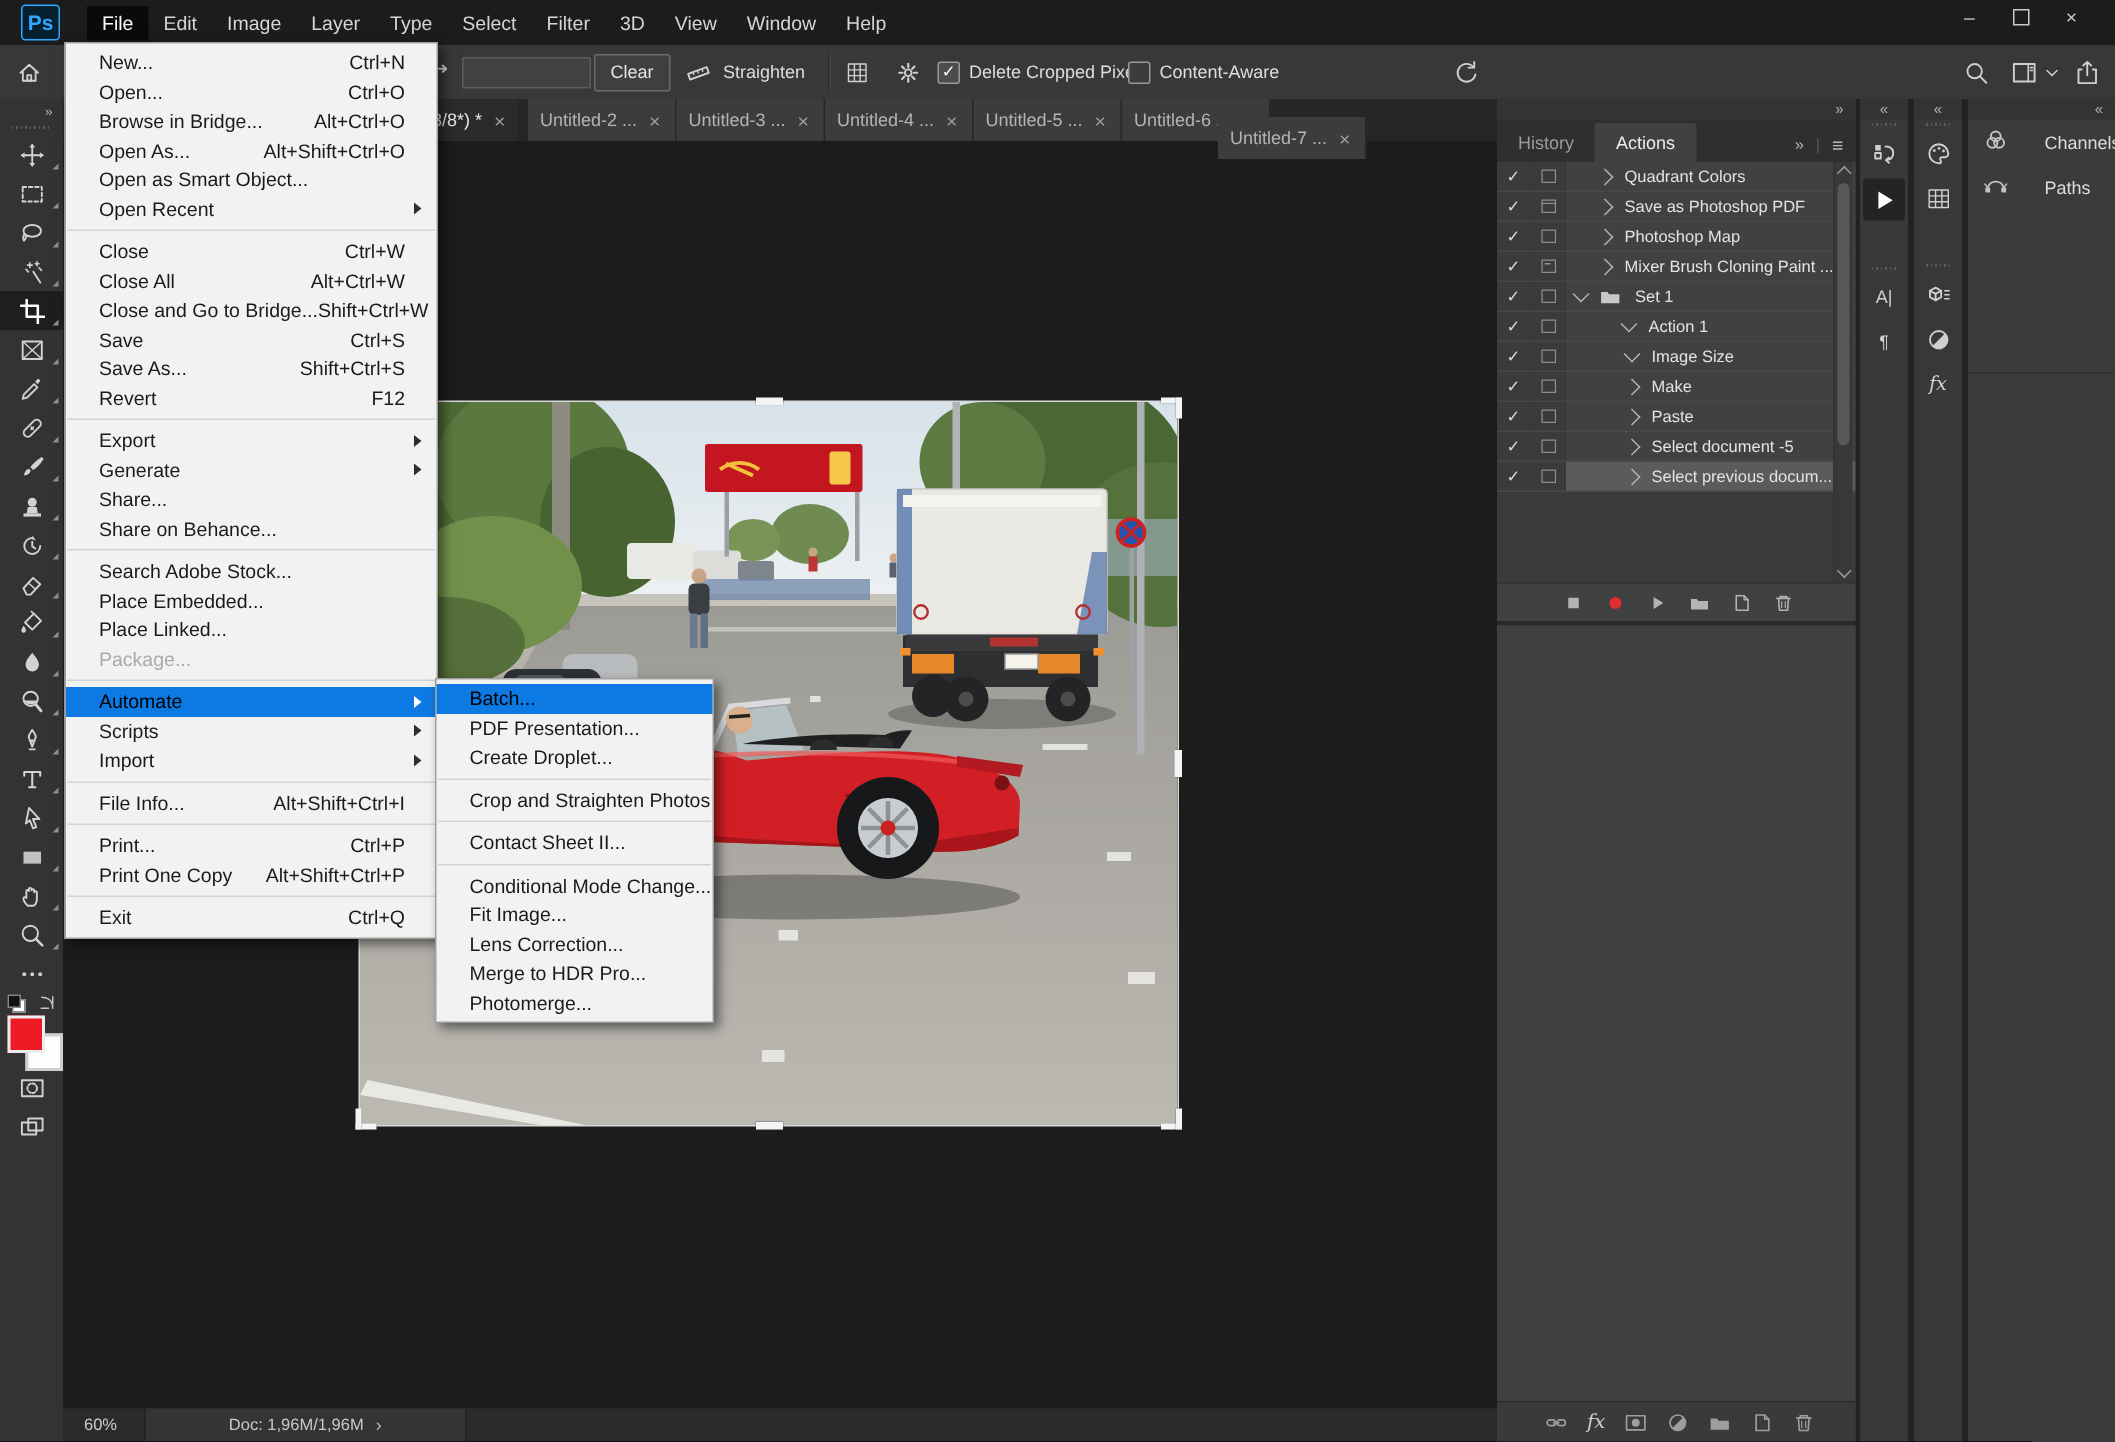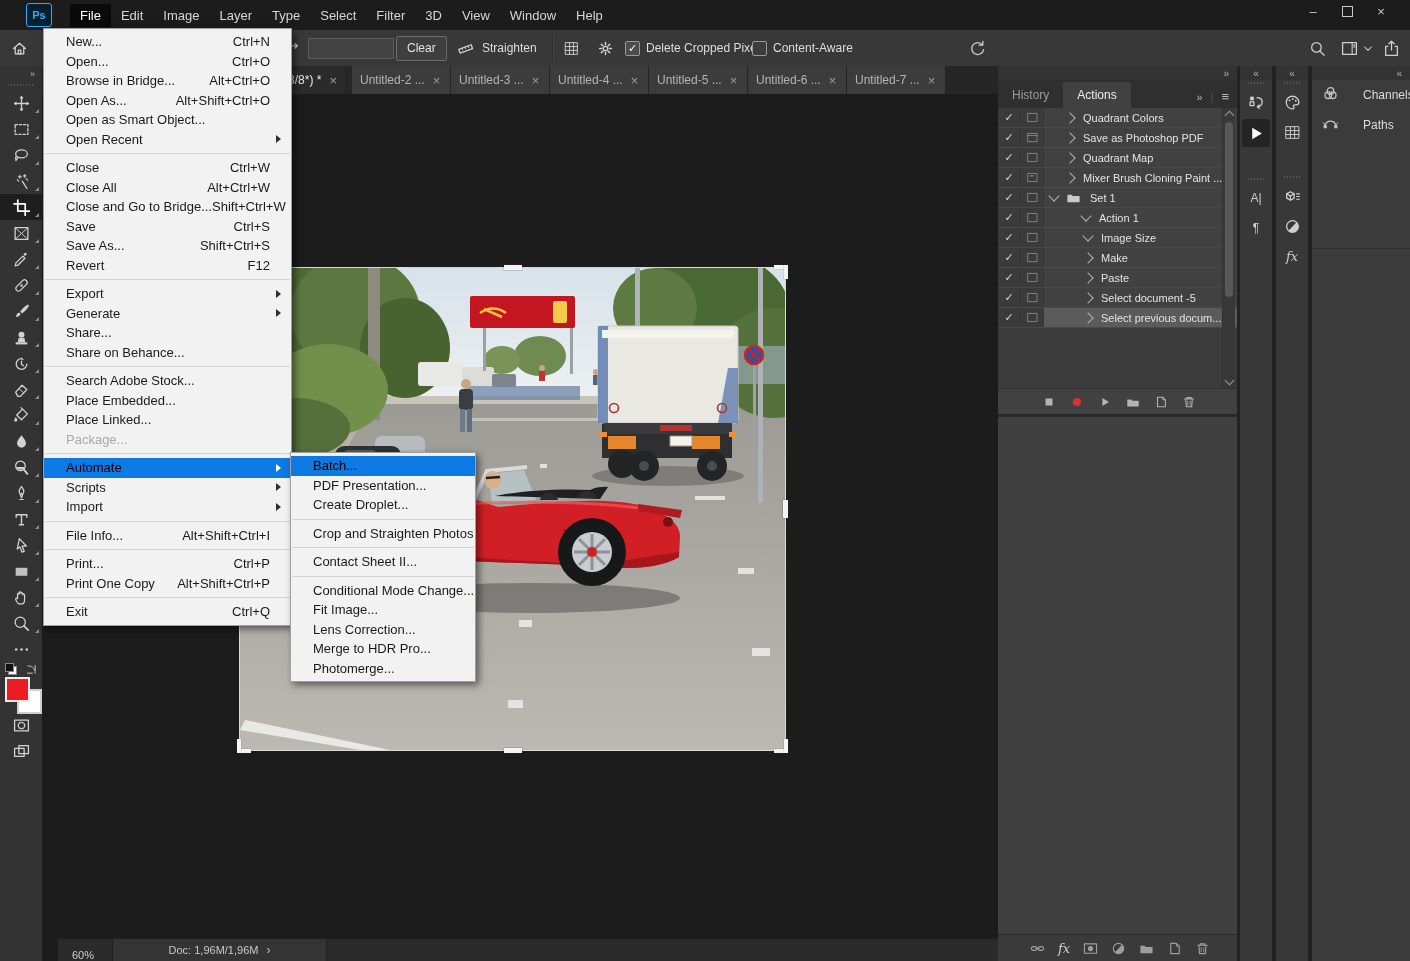--- a/index.html
+++ b/index.html
@@ -1,21 +1,21 @@
 <!DOCTYPE html>
 <html style="--hl: #0d7ae4; --red: #e02f2f; --logo-blue: #31a8ff;"><head>
 <meta charset="utf-8">
 <style>
   html,body{margin:0;padding:0;background:#0d0d0d;}
   .app{position:relative;width:1410px;height:961px;overflow:hidden;background:#1d1d1d;
        font-family:"Liberation Sans",sans-serif;-webkit-font-smoothing:antialiased;user-select:none;}
   
   .titlebar{position:absolute;left:0;top:0;width:1410px;height:30px;background:#1c1c1c;display:flex;align-items:center;}
-  .ps-logo{margin-left:26px;width:24px;height:22px;border:1.5px solid var(--logo-blue);border-radius:3px;
-           color:var(--logo-blue);background:#05202f;font-size:11px;font-weight:bold;display:flex;align-items:center;justify-content:center;}
+  .ps-logo{margin-left:14px;width:24px;height:22px;border:1.5px solid var(--logo-blue);border-radius:3px;
+           color:var(--logo-blue);background:#05202f;font-size:14px;font-weight:bold;display:flex;align-items:center;justify-content:center;}
   .menubar{display:flex;margin-left:18px;height:100%;align-items:center;}
   .menu-item{padding:4px 10px;font-size:13px;color:#d6d6d6;cursor:default;}
   .menu-item.active{background:#0a0a0a;color:#fff;}
   .win-controls{margin-left:auto;margin-right:12px;display:flex;align-items:flex-start;gap:0;height:100%;}
   .wbtn{width:34px;height:22px;display:flex;align-items:center;justify-content:center;color:#c9c9c9;font-size:13px;}
   .wbtn .sq{width:9px;height:9px;border:1.5px solid #c9c9c9;display:block;}
   
   .optionsbar{position:absolute;left:0;top:30px;width:1410px;height:36px;background:#383838;border-bottom:1px solid #232323;}
   .ob{position:absolute;top:0;height:36px;display:flex;align-items:center;color:#d8d8d8;}
   .ob .ico{width:22px;height:22px;display:flex;align-items:center;justify-content:center;color:#cfcfcf;}
@@ -41,21 +41,21 @@
   .cw-swap{position:absolute;right:4px;top:0;color:#c6c6c6;}
   .cw-swap svg{width:13px;height:13px;}
   .fg-swatch{position:absolute;left:5px;top:15px;width:21px;height:21px;background:var(--red);border:2px solid #ededed;z-index:2;}
   .bg-swatch{position:absolute;left:17px;top:27px;width:21px;height:21px;background:#fdfdfd;border:2px solid #cfcfcf;z-index:1;}
   
   .canvas{position:absolute;left:42px;top:66px;width:956px;height:895px;background:#1c1c1c;}
   .tabbar{position:absolute;left:0;top:0;width:956px;height:28px;background:#262626;}
   .dtab{position:absolute;top:0;height:28px;background:#3c3c3c;color:#b4b4b4;font-size:12px;display:flex;align-items:center;padding:0 8px;border-right:1px solid #252525;box-sizing:border-box;}
   .dtab.active{background:#2b2b2b;color:#e6e6e6;justify-content:flex-end;}
   .dtab .x{margin-left:8px;color:#9d9d9d;font-size:13px;}
-  .statusbar{position:absolute;left:16px;bottom:0;width:956px;height:22px;background:#2b2b2b;border-top:1px solid #202020;display:flex;align-items:flex-end;}
+  .statusbar{position:absolute;left:0;bottom:0;width:956px;height:22px;background:#2b2b2b;border-top:1px solid #202020;display:flex;align-items:center;}
   .zoomfield{margin-left:14px;font-size:11px;color:#cdcdcd;width:40px;}
   .docbox{height:22px;display:flex;align-items:center;background:#343434;border-left:1px solid #202020;border-right:1px solid #202020;padding:0 14px;color:#c9c9c9;font-size:11px;width:185px;justify-content:center;}
   .docchev{color:#bdbdbd;font-size:12px;margin-left:8px;}
   
   .photo{position:absolute;left:198px;top:202px;width:545px;height:482px;outline:1px solid rgba(250,250,250,.85);}
   .photo svg{display:block;width:100%;height:100%;}
   .hb{position:absolute;background:#f4f4f4;box-shadow:0 0 1px #333;}
   
   .menu{position:absolute;background:#f2f2f2;border:1px solid #9f9f9f;box-shadow:3px 3px 7px rgba(0,0,0,.5);padding:3px 0;z-index:50;}
   #file-menu{left:43px;top:28px;width:247px;}
@@ -454,21 +454,21 @@
           <span class="x">×</span>
         </div>
         <div class="dtab" style="left: 607px; width: 99px; box-sizing: border-box;">
           <span>Untitled-5 ...</span>
           <span class="x">×</span>
         </div>
         <div class="dtab" style="left: 706px; width: 99px; box-sizing: border-box;">
           <span>Untitled-6 ...</span>
           <span class="x">×</span>
         </div>
-        <div class="dtab" style="left: 805px; width: 99px; box-sizing: border-box;">
+        <div class="dtab" style="left: 770px; width: 99px; box-sizing: border-box; margin-top: 12px;">
           <span>Untitled-7 ...</span>
           <span class="x">×</span>
         </div>
       </div>
 
     <div class="photo">
       <svg viewBox="0 0 545 482" preserveAspectRatio="none">
         <defs>
           <linearGradient id="sky" x1="0" y1="0" x2="0" y2="1">
               <stop offset="0" stop-color="#d7e2ea"></stop>
@@ -679,21 +679,21 @@
           </span>
           <span class="acell abox">
             <span style="display:flex">
               <svg viewBox="0 0 16 16" fill="none" stroke="currentColor" stroke-width="1" stroke-linecap="round" stroke-linejoin="round">
                 <rect x="2.5" y="3" width="11" height="10" stroke-width="1"></rect>
               </svg>
             </span>
           </span>
           <span class="arow-main">
             <span class="tw r" style="margin-left: 22px;"></span>
-            <span class="alabel">Quadrant Map</span>
+            <span class="alabel">Photoshop Map</span>
           </span>
         </div>
         <div class="arow">
           <span class="acell">
             <span class="acheck">✓</span>
           </span>
           <span class="acell abox">
             <span style="display:flex">
               <svg viewBox="0 0 16 16" fill="none" stroke="currentColor" stroke-width="1.2" stroke-linecap="round" stroke-linejoin="round">
                 <rect x="2.5" y="3" width="11" height="10" stroke-width="1"></rect>

